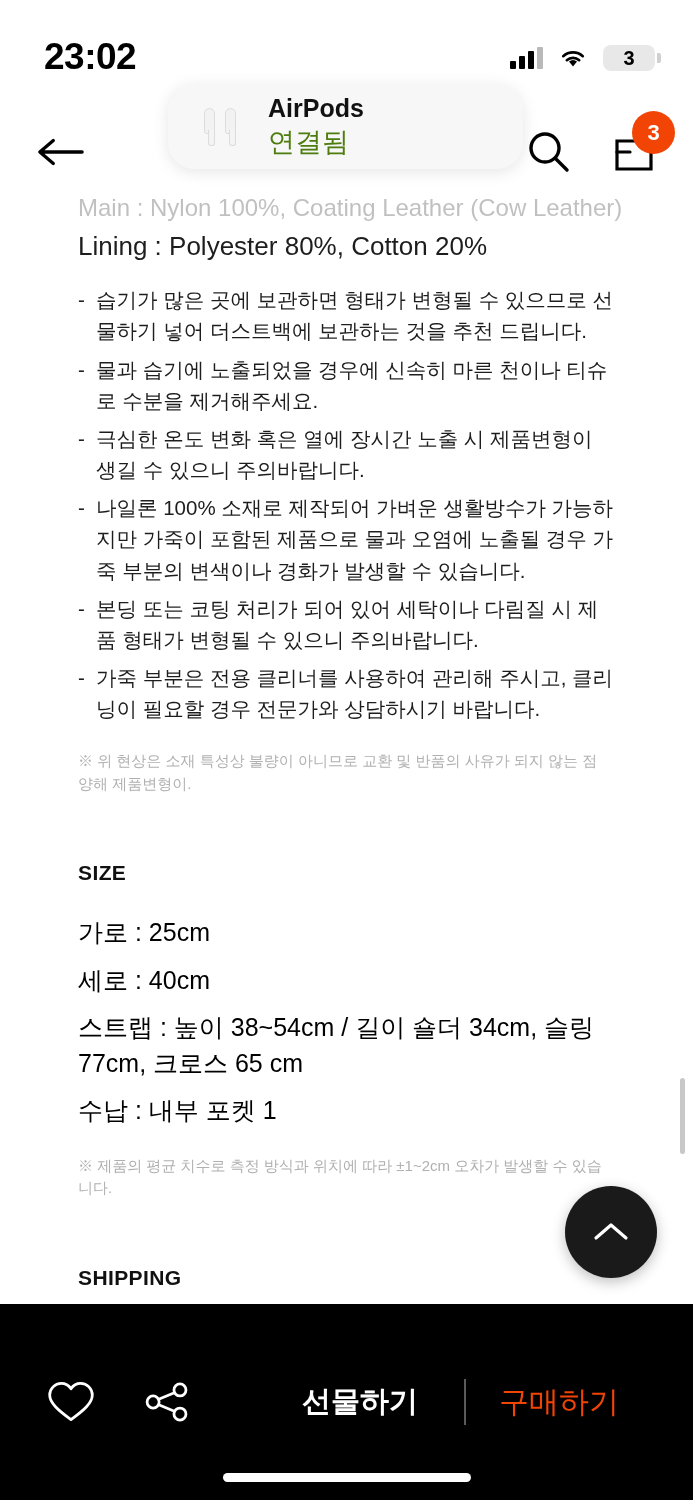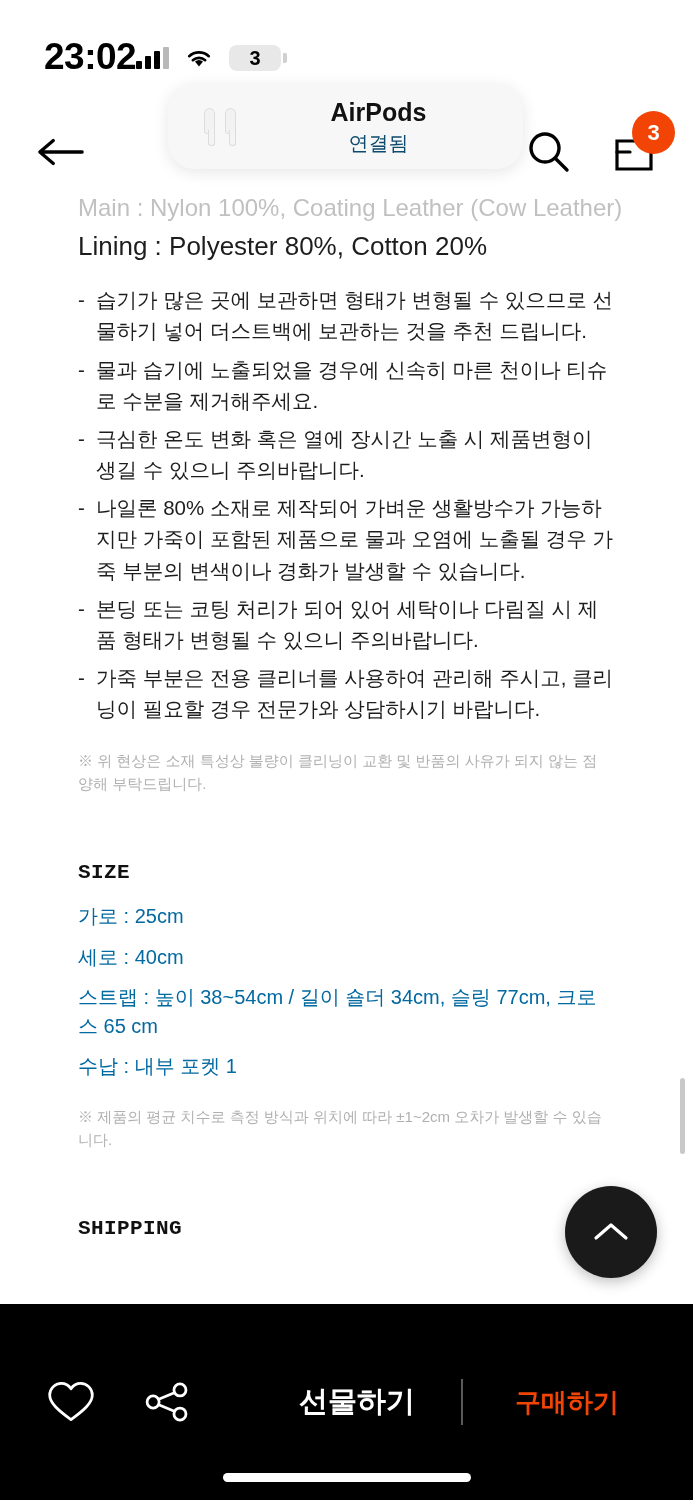--- a/index.html
+++ b/index.html
@@ -12,21 +12,21 @@
   .phone {
     position: relative;
     width: 693px; height: 1500px;
     background: #ffffff;
     overflow: hidden;
   }
 
   
   .status-bar {
     position: absolute; top: 0; left: 0; right: 0; height: 90px;
-    display: flex; align-items: center; 
+    display: flex; align-items: center; justify-content: space-between;
     padding: 16px 38px 0 44px;
   }
   .status-time {
     font-size: 37px; font-weight: 700; letter-spacing: -0.5px; color: #000;
     padding-top: 8px;
   }
   .status-right { display: flex; align-items: center; gap: 15px; padding-top: 10px; }
   .bars { display: flex; align-items: flex-end; gap: 3px; height: 22px; }
   .bars i { display: block; width: 6px; background: #000; border-radius: 1px; }
   .bars i:nth-child(1) { height: 8px; }
@@ -56,23 +56,23 @@
   .airpods-img {
     position: relative; width: 100px; height: 85px;
     display: flex; align-items: center; justify-content: center;
   }
   .pod { position: absolute; top: 24px; width: 11px; height: 26px; background: #f2f2f2;
          border: 1px solid #dcdcdc; border-radius: 6px 6px 3px 3px; }
   .pod::after { content:""; position:absolute; bottom:-13px; left:3px; width:5px; height:15px;
                 background:#f4f4f4; border:1px solid #dcdcdc; border-top:none; border-radius:0 0 3px 3px; }
   .pod.left { left: 36px; }
   .pod.right { left: 57px; }
-  .airpods-text { flex: 1; text-align: center; padding-right: 34px; }
+  .airpods-text { flex: 1; padding-right: 34px; }
   .airpods-title { font-size: 25px; font-weight: 700; color: #111; line-height: 1.25; }
-  .airpods-sub { font-size: 20px; color: #0c4a6e; line-height: 1.3; margin-top: 1px; }
+  .airpods-sub { font-size: 27px; color: #4d7c0f; line-height: 1.3; margin-top: 1px; }
 
   
   .nav {
     position: absolute; top: 110px; left: 0; right: 0; height: 84px;
     display: flex; align-items: center; justify-content: space-between;
     padding: 0 34px 0 36px;
     z-index: 5;
   }
   .nav-left, .nav-right { display: flex; align-items: center; }
   .nav-right { gap: 36px; }
@@ -100,24 +100,23 @@
   }
   .care-dash { width: 18px; flex: 0 0 18px; }
   .care-text { flex: 1; }
   .note {
     margin-top: 26px;
     font-size: 15px; color: #b0b0b0; line-height: 1.5;
   }
   .sec { margin-top: 66px; }
   .sec-title {
     font-size: 21px; font-weight: 700; color: #111; letter-spacing: .4px;
-    margin-bottom: 18px;
-    font-family: Liberation Mono, monospace;
-  }
-  .spec-line { font-size: 20px; color: #0369a1; line-height: 1.42; margin-bottom: 12px; }
+    margin-bottom: 30px;
+  }
+  .spec-line { font-size: 25px; color: #000000; line-height: 1.42; margin-bottom: 12px; }
 
   
   .scrollbar {
     position: absolute; right: 8px; top: 1078px;
     width: 5px; height: 76px; border-radius: 3px; background: #c8c8c8;
   }
 
   
   .fab {
     position: absolute; right: 36px; bottom: 222px;
@@ -134,21 +133,21 @@
     display: flex; align-items: center;
     padding: 0 46px;
   }
   .bb-icons { display: flex; align-items: center; gap: 46px; }
   .bb-actions { flex: 1; display: flex; align-items: center; justify-content: flex-end; gap: 0; padding-right: 28px; }
   .bb-gift {
     font-size: 29px; font-weight: 700; color: #fff; padding-right: 46px;
   }
   .bb-sep { width: 2px; height: 46px; background: #5a5a5a; }
   .bb-buy {
-    font-size: 26px; font-weight: 700; color: #f24405; padding-left: 52px;
+    font-size: 30px; font-weight: 400; color: #f24405; padding-left: 33px;
   }
   .home-indicator {
     position: absolute; bottom: 18px; left: 50%; transform: translateX(-50%);
     width: 248px; height: 9px; border-radius: 5px; background: #fff;
   }
 </style>
 </head>
 <body>
 
 <div class="phone">
@@ -222,33 +221,33 @@
       <div class="care-item">
         <div class="care-dash">-</div>
         <div class="care-text">물과 습기에 노출되었을 경우에 신속히 마른 천이나 티슈로 수분을 제거해주세요.</div>
       </div>
       <div class="care-item">
         <div class="care-dash">-</div>
         <div class="care-text">극심한 온도 변화 혹은 열에 장시간 노출 시 제품변형이 생길 수 있으니 주의바랍니다.</div>
       </div>
       <div class="care-item">
         <div class="care-dash">-</div>
-        <div class="care-text">나일론 80% 소재로 제작되어 가벼운 생활방수가 가능하지만 가죽이 포함된 제품으로 물과 오염에 노출될 경우 가죽 부분의 변색이나 경화가 발생할 수 있습니다.</div>
+        <div class="care-text">나일론 100% 소재로 제작되어 가벼운 생활방수가 가능하지만 가죽이 포함된 제품으로 물과 오염에 노출될 경우 가죽 부분의 변색이나 경화가 발생할 수 있습니다.</div>
       </div>
       <div class="care-item">
         <div class="care-dash">-</div>
         <div class="care-text">본딩 또는 코팅 처리가 되어 있어 세탁이나 다림질 시 제품 형태가 변형될 수 있으니 주의바랍니다.</div>
       </div>
       <div class="care-item">
         <div class="care-dash">-</div>
         <div class="care-text">가죽 부분은 전용 클리너를 사용하여 관리해 주시고, 클리닝이 필요할 경우 전문가와 상담하시기 바랍니다.</div>
       </div>
     </div>
 
-    <div class="note">※ 위 현상은 소재 특성상 불량이 클리닝이 교환 및 반품의 사유가 되지 않는 점 양해 부탁드립니다.</div>
+    <div class="note">※ 위 현상은 소재 특성상 불량이 아니므로 교환 및 반품의 사유가 되지 않는 점 양해 제품변형이.</div>
 
     <div class="sec">
       <div class="sec-title">SIZE</div>
       <div class="spec-line">가로 :  25cm</div>
       <div class="spec-line">세로 :  40cm</div>
       <div class="spec-line">스트랩 : 높이 38~54cm / 길이 숄더 34cm, 슬링 77cm, 크로스 65 cm</div>
       <div class="spec-line">수납 :  내부 포켓 1</div>
       <div class="note">※ 제품의 평균 치수로 측정 방식과 위치에 따라 ±1~2cm 오차가 발생할 수 있습니다.</div>
     </div>
 

